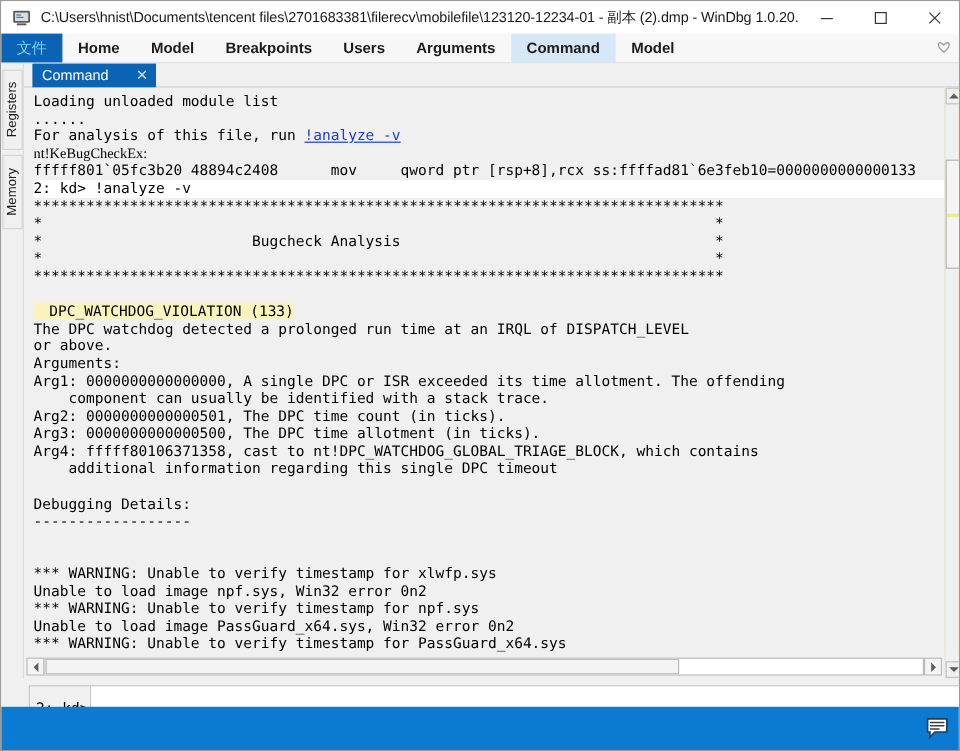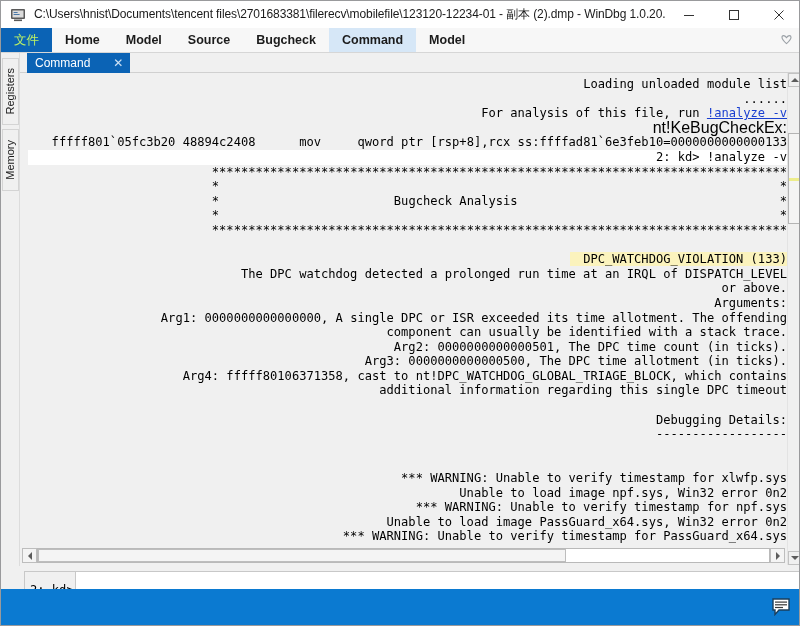--- a/index.html
+++ b/index.html
@@ -73,21 +73,21 @@
     justify-content: center;
     font-size: 12.5px;
     color: #1b1b1b;
     padding: 0 13px;
     white-space: nowrap;
     box-sizing: border-box;
     font-weight: bold;
   }
   .rtab.file {
     background: #0b63b5;
-    color: #bef264;
+    color: #7dd3fc;
     font-weight: 400;
     padding: 0 13px;
     min-width: 48px;
   }
   .rtab.active {
     background: #d6e7f7;
   }
   .ribbon-spacer { flex: 1 1 auto; }
   .ribbon-pin {
     width: 30px;
@@ -169,43 +169,42 @@
     width: 12px; text-align: center;
   }
 
   
   .console-wrap {
     position: absolute;
     left: 0; top: 20px;
     width: 781px; height: 472px;
     background: #fde047;
     overflow: hidden;
-    text-align: right;
   }
   .console {
     position: absolute;
     left: 0; top: 0;
     width: 767px; height: 472px;
     background: #f0f0f0;
     overflow: hidden;
     padding: 4px 0 0 8px;
     box-sizing: border-box;
     font-family: "DejaVu Sans Mono", "Liberation Mono", monospace;
     font-size: 12.1px;
     line-height: 14.6px;
     color: #000000;
     white-space: pre;
   }
   .cline { white-space: pre; height: 14.6px; }
   .cline.echo { background: #ffffff; }
   .lnk { color: #1a3fd0; text-decoration: underline; }
   .hl { background: #fbf3bd; padding-left: 13px; }
   .prop {
-    font-family: Liberation Sans, sans-serif;
-    font-size: 16px;
+    font-family: Liberation Serif, serif;
+    font-size: 12px;
   }
 
   
   .vscroll {
     position: absolute;
     right: 0; top: 20px;
     width: 14px; height: 492px;
     background: #f0f0f0;
     border-left: 1px solid #e3e3e3;
     box-sizing: border-box;
@@ -370,22 +369,23 @@
             <path d="M1.5 1.5 L10.5 10.5 M10.5 1.5 L1.5 10.5" stroke="#333" stroke-width="1" fill="none"></path>
           </svg>
       </span>
     </span>
   </div>
 
   <div class="ribbon">
     <div class="rtab file">文件</div>
     <div class="rtab">Home</div>
     <div class="rtab">Model</div>
-    <div class="rtab">Source</div>
-    <div class="rtab">Bugcheck</div>
+    <div class="rtab">Breakpoints</div>
+    <div class="rtab">Users</div>
+    <div class="rtab">Arguments</div>
     <div class="rtab active">Command</div>
     <div class="rtab">Model</div>
     <div class="ribbon-spacer"></div>
     <div class="ribbon-pin">
       <svg width="13" height="13" viewBox="0 0 13 13">
         <path d="M2 3.2 Q2 1.6 3.6 1.6 Q5 1.6 6.5 3.6 Q8 1.6 9.4 1.6 Q11 1.6 11 3.2 Q11 5.6 6.5 9.6 Q2 5.6 2 3.2 Z" fill="none" stroke="#9aa0a6" stroke-width="1.1"></path>
       </svg>
     </div>
   </div>
 

